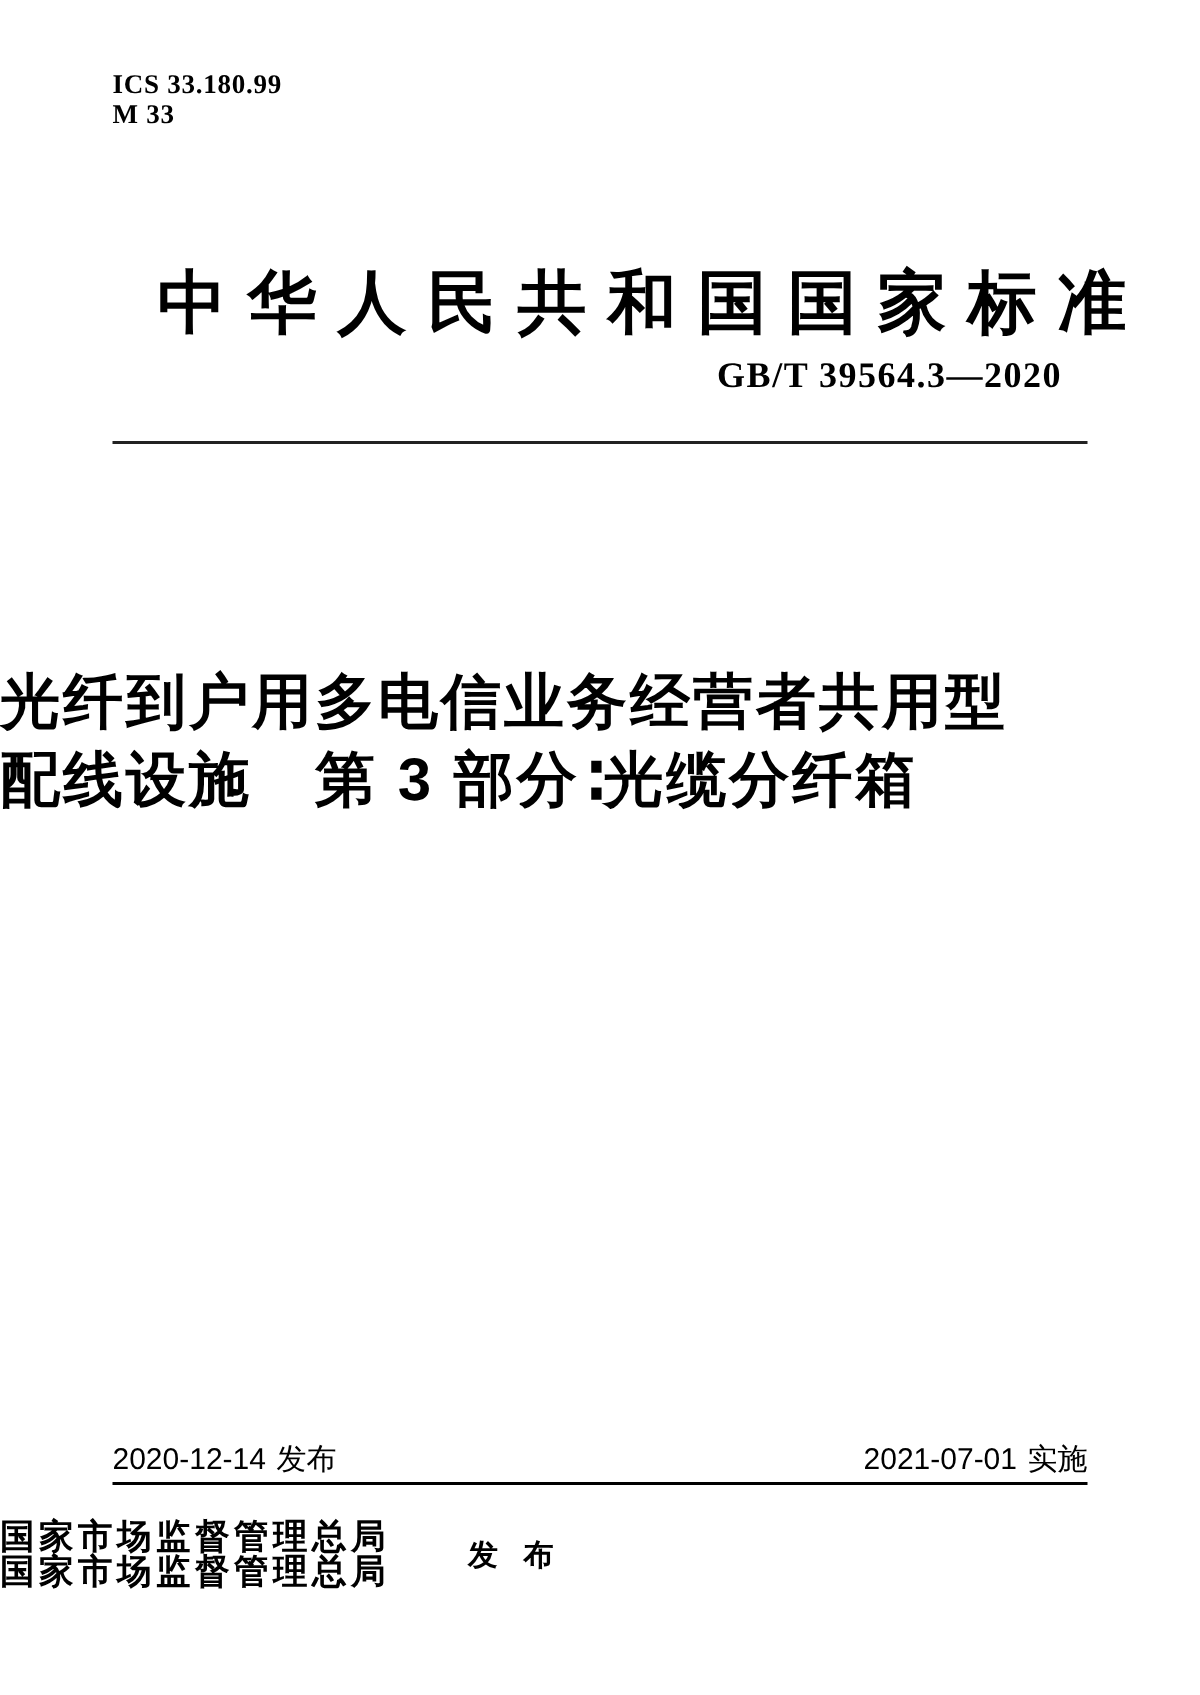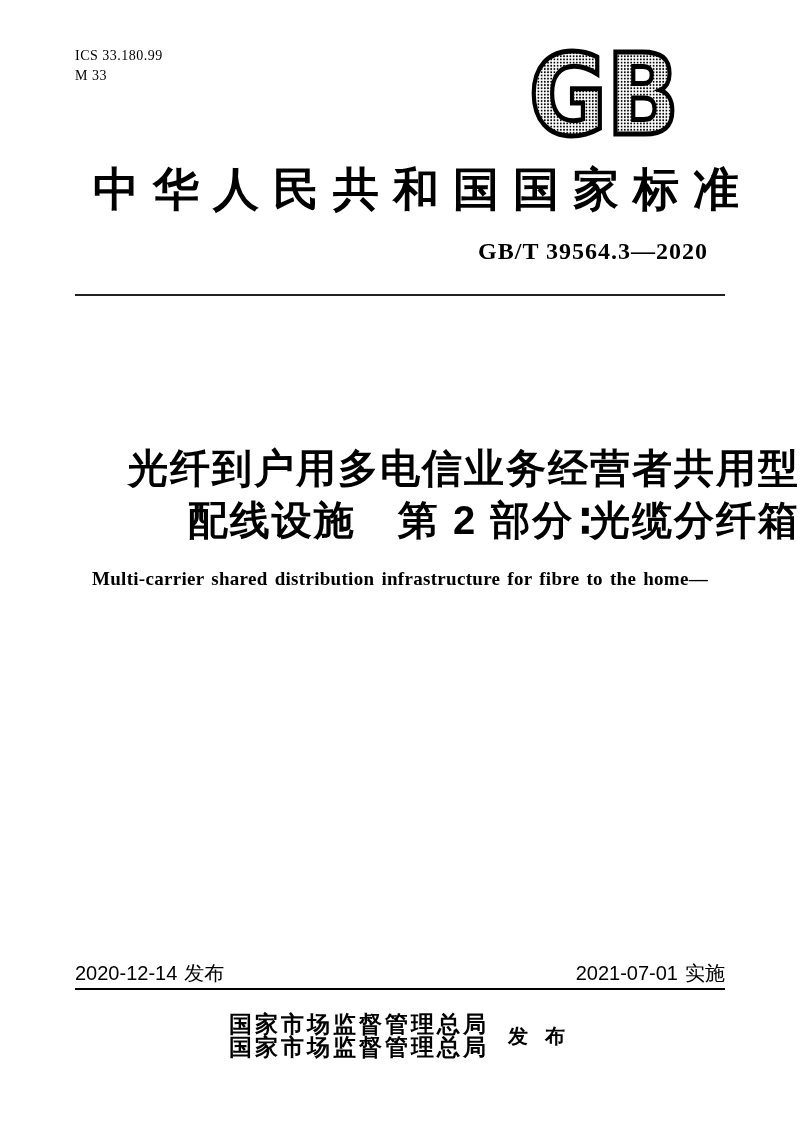--- a/index.html
+++ b/index.html
@@ -12,42 +12,42 @@
     font-family: "Liberation Serif", serif;
     overflow: hidden;
   }
 
   
   .ics-block {
     position: absolute;
     left: 75px;
     top: 46px;
     font-family: "Liberation Serif", serif;
-    font-weight: normal;
-    font-size: 14px;
+    font-weight: bold;
+    font-size: 18px;
     line-height: 20px;
     letter-spacing: 0.5px;
   }
 
   
   .gb-logo {
     position: absolute;
     left: 524px;
     top: 45px;
     width: 160px;
     height: 97px;
   }
 
   
   .country-heading {
     position: absolute;
     left: 75px;
     right: 75px;
     top: 158px;
-    margin: 4px;
+    margin: 16px;
     font-family: "Liberation Serif", serif;
     font-weight: bold;
     font-size: 46px;
     line-height: 56px;
     text-align: center;
     letter-spacing: 14px;
     text-indent: 14px;
     white-space: nowrap;
   }
 
@@ -71,28 +71,27 @@
   }
   .top-rule { top: 294px; }
   .bottom-rule { top: 988px; background: #000000; }
 
   
   .title-cn {
     position: absolute;
     left: 0;
     right: 0;
     top: 442px;
-    text-align: right;
+    text-align: left;
     font-family: "Liberation Sans", sans-serif;
     font-weight: bold;
     font-size: 40px;
     line-height: 52px;
     letter-spacing: 2px;
     white-space: nowrap;
-    margin-left: 16px;
   }
 
   
   .title-en {
     position: absolute;
     left: 0;
     right: 0;
     top: 564px;
     text-align: center;
     font-family: "Liberation Serif", serif;
@@ -118,23 +117,22 @@
   }
   .date-label { margin-left: 7px; }
 
   
   .publisher {
     position: absolute;
     left: 0;
     right: 0;
     top: 1013px;
     display: flex;
-    justify-content: center;
     align-items: center;
-    gap: 3px;
+    gap: 36px;
   }
   .pub-lines {
     font-family: "Liberation Serif", serif;
     font-weight: bold;
     font-size: 23px;
     line-height: 23px;
     letter-spacing: 3px;
     text-align: center;
     white-space: nowrap;
   }
@@ -150,44 +148,33 @@
 </head>
 <body>
 
 <div class="page">
 
   <div class="ics-block">
     <div>ICS 33.180.99</div>
     <div>M 33</div>
   </div>
 
-  <div class="gb-logo">
-    <svg viewBox="0 0 160 97" width="160" height="97">
-      <defs>
-        <pattern id="gbdots" width="3.2" height="3.2" patternUnits="userSpaceOnUse">
-          <circle cx="1.6" cy="1.6" r="0.95" fill="#000"></circle>
-        </pattern>
-      </defs>
-      <text x="80" y="89" text-anchor="middle" textLength="150" lengthAdjust="spacingAndGlyphs" font-family="'DejaVu Sans', sans-serif" font-size="113" font-weight="bold" fill="url(#gbdots)" stroke="#000" stroke-width="5">GB</text>
-    </svg>
-  </div>
 
   <h1 class="country-heading">中华人民共和国国家标准</h1>
 
   <div class="std-number">GB/T 39564.3—2020</div>
 
   <div class="rule top-rule"></div>
 
   <div class="title-cn">
     <div>光纤到户用多电信业务经营者共用型</div>
-    <div>配线设施　第 2 部分∶光缆分纤箱</div>
+    <div>配线设施　第 3 部分∶光缆分纤箱</div>
   </div>
 
   <div class="title-en">
-    <div>Multi-carrier shared distribution infrastructure for fibre to the home—</div>
   </div>
 
   <div class="dates-row">
     <div>
       <span>2020-12-14</span><span class="date-label">发布</span>
     </div>
     <div>
       <span>2021-07-01</span><span class="date-label">实施</span>
     </div>
   </div>

